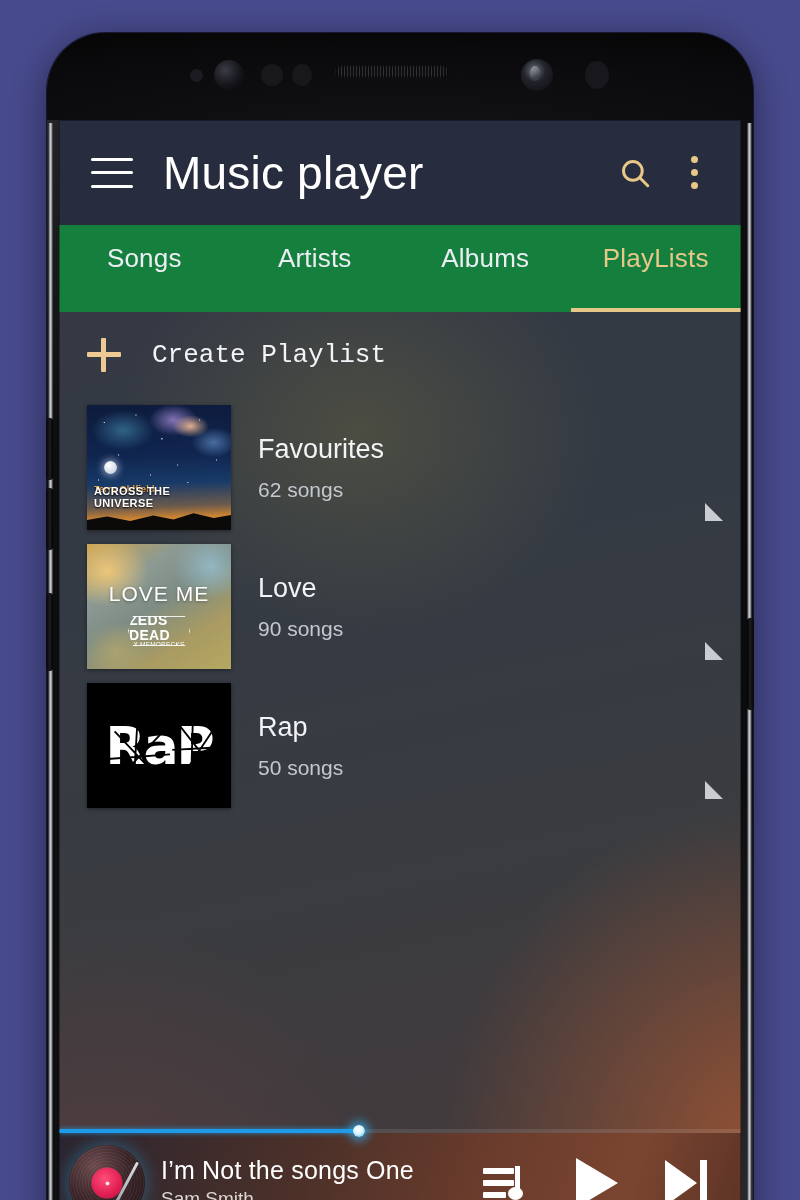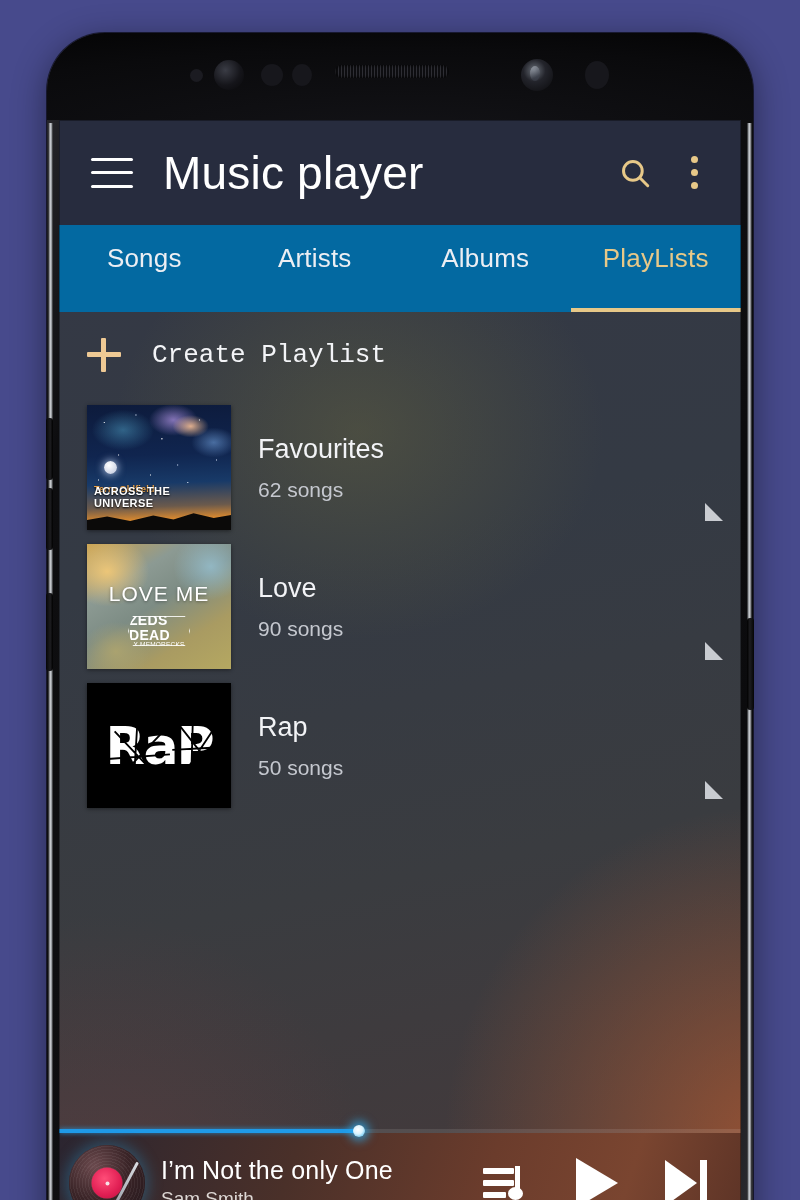--- a/index.html
+++ b/index.html
@@ -88,21 +88,21 @@
   #app-bar-actions{ margin-left:auto; display:flex; align-items:center; gap:20px; margin-right:30px; }
   #search-button{ width:44px; height:44px; display:flex; align-items:center;
     justify-content:center; cursor:pointer; }
   #overflow-button{ width:34px; height:44px; display:flex; flex-direction:column;
     align-items:center; justify-content:center; gap:6px; cursor:pointer; }
   #overflow-button i{ display:block; width:7px; height:7px; border-radius:50%; background:#e7c888; }
 
   
   #tab-bar{
     position:absolute; left:0; top:105px; width:100%; height:87px;
-    background:#0369a1; display:flex; align-items:center; z-index:3;
+    background:#15803d; display:flex; align-items:center; z-index:3;
   }
   .tab{
     flex:1; text-align:center; color:#eceef3; font-size:26px; padding-top:18px;
     height:87px; position:relative; cursor:pointer; letter-spacing:.2px;
   }
   .tab.active{ color:#e7c888; }
   .tab.active:after{
     content:""; position:absolute; left:0; right:0; bottom:0; height:4px; background:#e7c888;
   }
 
@@ -410,21 +410,21 @@
         <div id="progress-fill" style="width: 44%; background: rgb(31, 154, 232);"></div>
         <div id="progress-thumb" style="left: 44%;"></div>
       </div>
 
       <div id="now-playing-art">
         <div class="label"></div>
         <div class="tonearm"></div>
       </div>
 
       <div id="now-playing-info">
-        <div id="now-playing-title">I’m Not the only One</div>
+        <div id="now-playing-title">I’m Not the songs One</div>
         <div id="now-playing-artist">Sam Smith</div>
       </div>
 
       <div id="player-controls">
         <div class="ctrl" id="queue-icon">
           <span class="ln ln1"></span>
             <span class="ln ln2"></span>
             <span class="ln ln3"></span>
           <span class="stem"></span>
             <span class="notehead"></span>

